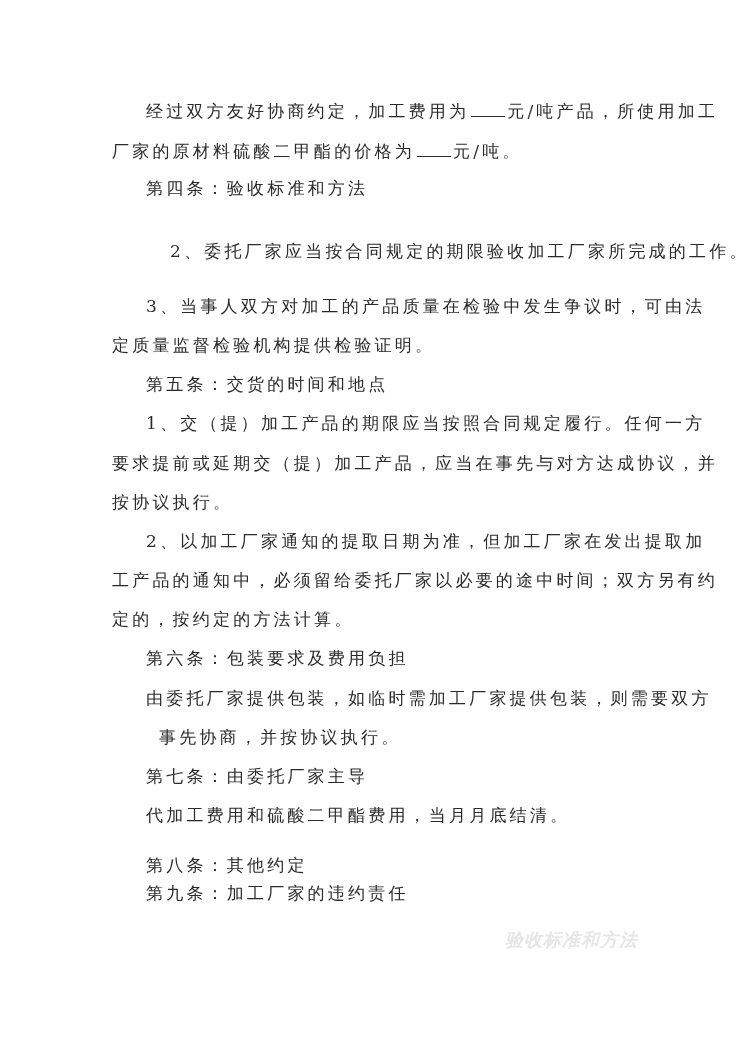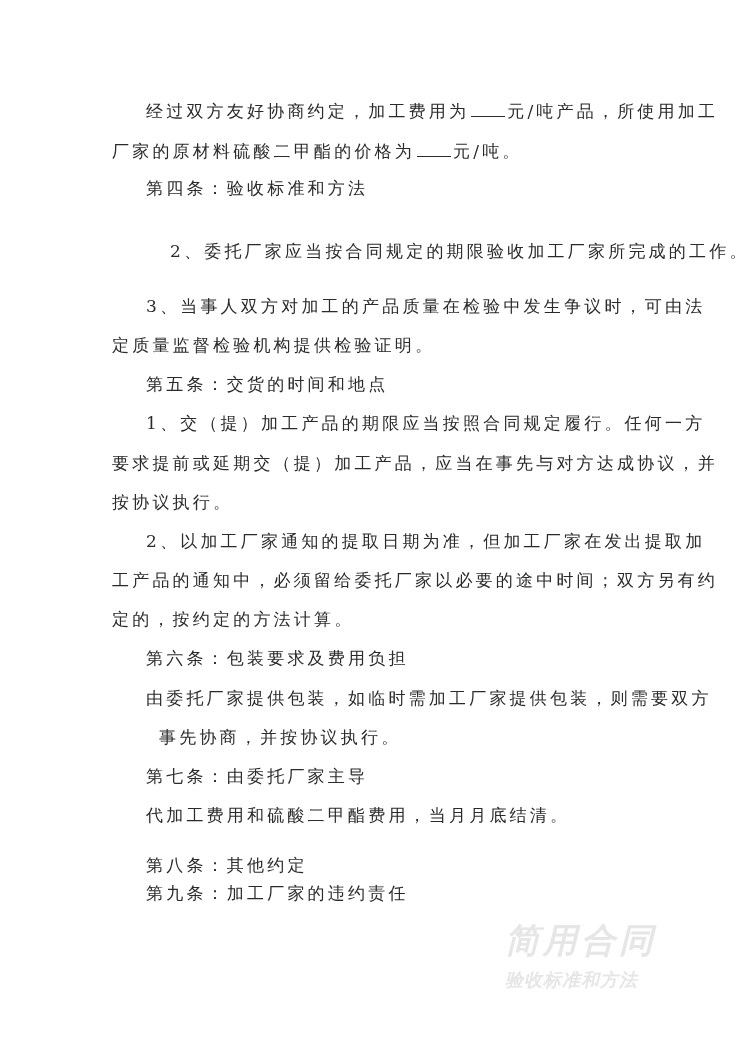--- a/index.html
+++ b/index.html
@@ -69,17 +69,16 @@
   <div class="line indent" style="top:687px;">由委托厂家提供包装，如临时需加工厂家提供包装，则需要双方</div>
   <div class="line" style="top:726px;margin-left:47px;">事先协商，并按协议执行。</div>
 
   <div class="line indent" style="top:765px;">第七条：由委托厂家主导</div>
   <div class="line indent" style="top:804px;">代加工费用和硫酸二甲酯费用，当月月底结清。</div>
 
   <div class="line indent" style="top:843px;margin-top:11px;">第八条：其他约定</div>
   <div class="line indent" style="top:882px;text-align:center;">第九条：加工厂家的违约责任</div>
 
   <div class="watermark">
-    <div class="wm-title">简用合同</div>
     <div class="wm-sub">验收标准和方法</div>
   </div>
 
 </div>
 
 </body></html>

